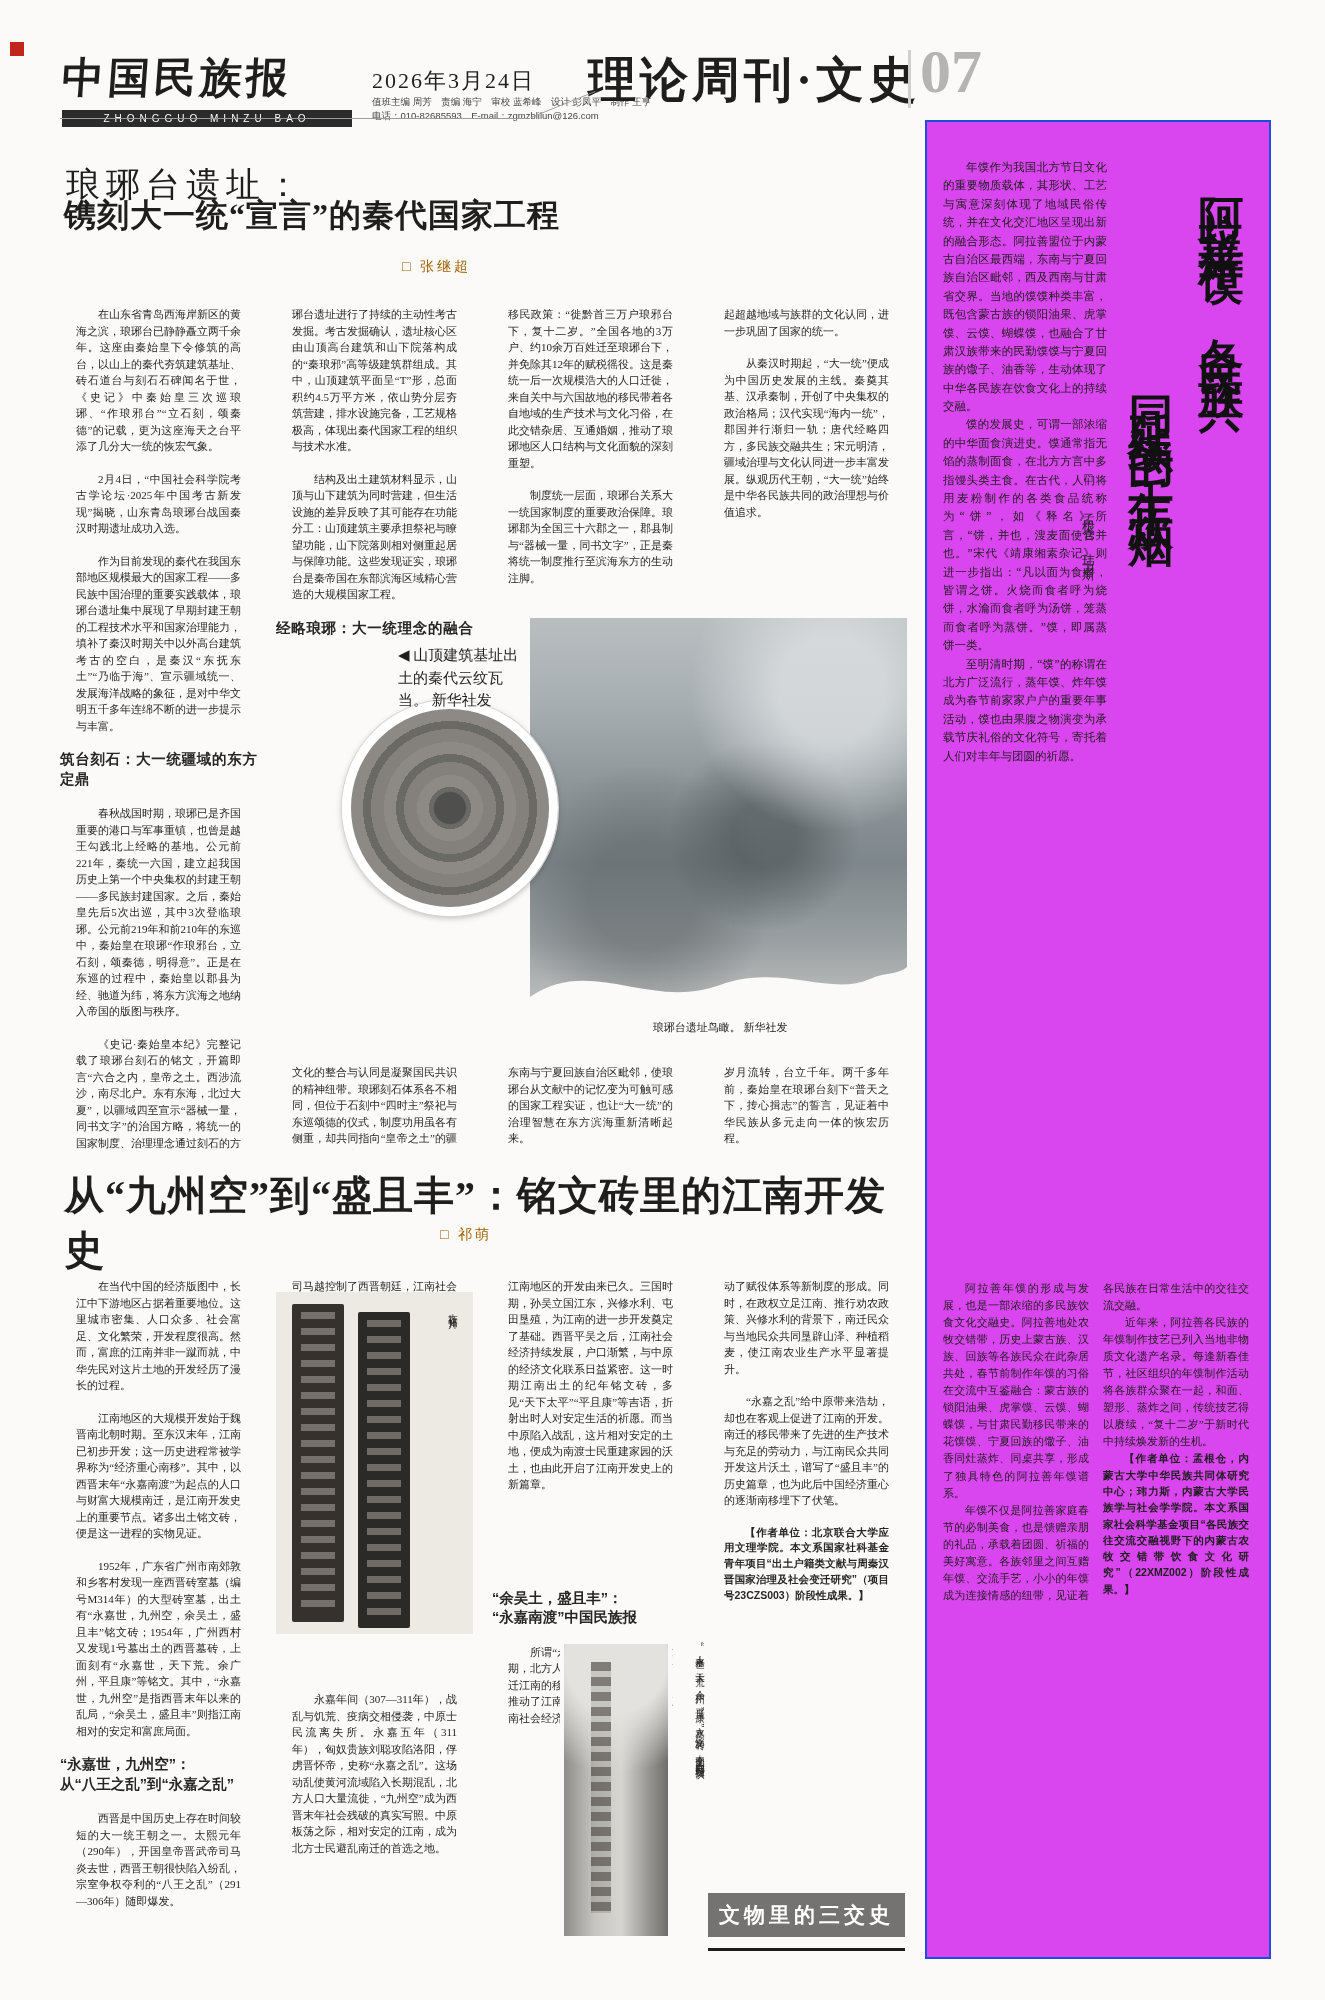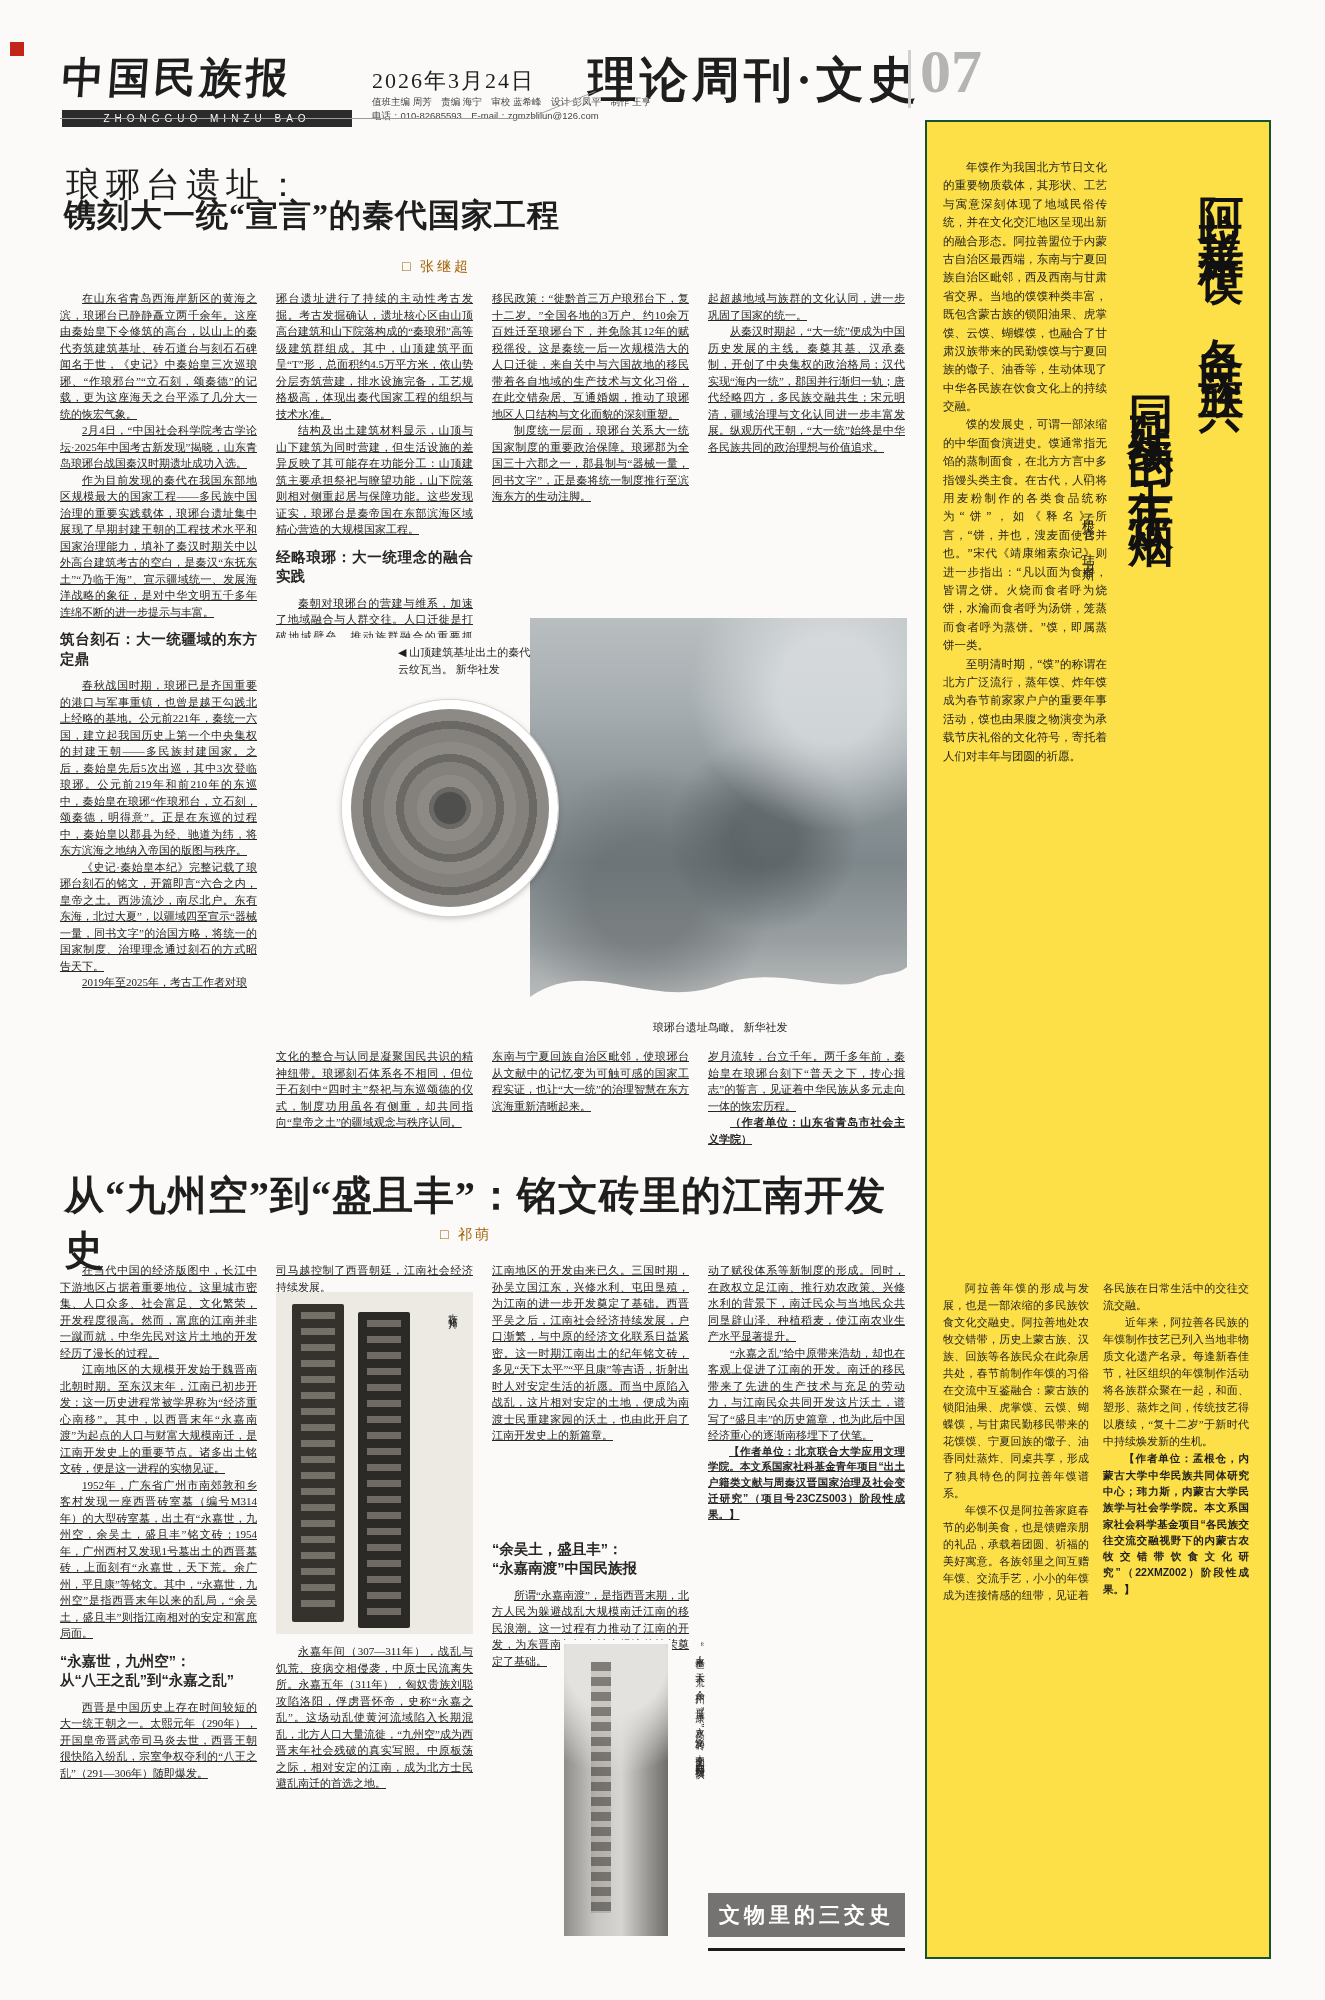--- a/index.html
+++ b/index.html
@@ -16,21 +16,21 @@
   #header-staff{left:372px;top:96px;font-size:9.5px;color:#444;font-family:"Liberation Sans",sans-serif;}
   #header-contact{left:372px;top:110px;font-size:9.5px;color:#444;font-family:"Liberation Sans",sans-serif;}
   #section-title{left:588px;top:48px;font-size:48px;font-weight:bold;letter-spacing:4px;}
   #page-bar{left:908px;top:50px;width:3px;height:58px;background:#cfcfcf;}
   #page-number{left:920px;top:36px;font-size:62px;font-weight:bold;color:#b4b4b4;
                font-family:"Liberation Serif",serif;}
   #header-rule{left:60px;top:118px;width:470px;height:1px;background:#9a9a9a;}
   #header-rule-diag{left:528px;top:104px;width:70px;height:1px;background:#9a9a9a;transform:rotate(-22deg);}
   
   .col{position:absolute;text-align:justify;font-size:11px;line-height:1.5;color:#262626;overflow:hidden;}
-  .col p{margin:0;text-indent:2em;text-decoration:underline;}
+  .col p{margin:16px;text-indent:2em;}
   .subhead{font-family:"Liberation Sans","DejaVu Sans",sans-serif;font-weight:bold;
            font-size:14.5px;line-height:1.35;text-indent:0!important;margin:10px 0 8px 0!important;}
   .byline{position:absolute;font-size:14px;letter-spacing:3px;color:#a16207;}
   .credit{font-weight:bold;}
   .attr{font-weight:bold;font-family:"Liberation Sans",sans-serif;font-size:10.5px;}
   
   #a1-kicker{left:66px;top:162px;font-size:34px;letter-spacing:6px;}
   #a1-headline{left:64px;top:194px;width:845px;font-size:32px;font-weight:bold;letter-spacing:1px;}
   
   #a1-fig-disc{left:342px;top:700px;width:198px;height:198px;border-radius:50%;
@@ -39,21 +39,21 @@
       radial-gradient(circle at 50% 50%, #4f4f4d 0 11%, rgba(0,0,0,0) 12%),
       repeating-radial-gradient(circle at 50% 50%, #84817c 0 13px, #6b6965 13px 21px, #8d8a85 21px 33px);
     z-index:5;}
   #a1-fig-aerial{left:530px;top:618px;width:377px;height:396px;z-index:3;
     background:
       radial-gradient(circle at 80% 18%, rgba(220,224,226,.8) 0 12%, rgba(0,0,0,0) 32%),
       radial-gradient(circle at 62% 55%, rgba(70,76,78,.55) 0 10%, rgba(0,0,0,0) 30%),
       radial-gradient(circle at 30% 70%, rgba(92,98,100,.5) 0 14%, rgba(0,0,0,0) 34%),
       linear-gradient(180deg,#b9bec0 0%,#a7aeb1 22%,#8e969a 42%,#7e878b 62%,#9aa0a2 82%,#c2c4c4 100%);}
   #a1-fig-aerial svg{position:absolute;left:0;bottom:-1px;}
-  #a1-fig1-caption{left:398px;top:644px;width:134px;font-size:11px;line-height:1.5;z-index:6;}
+  #a1-fig1-caption{left:398px;top:644px;width:134px;font-size:15px;line-height:1.5;z-index:6;}
   #a1-fig2-caption{left:560px;top:1020px;width:320px;font-size:11px;text-align:center;z-index:6;}
   
   #a2-headline{left:64px;top:1168px;width:845px;font-size:40px;font-weight:bold;letter-spacing:1px;}
   #a2-figA{left:276px;top:1292px;width:197px;height:342px;background:#edeae3;z-index:4;}
   #a2-figA .strip{position:absolute;top:12px;bottom:12px;width:52px;background:#35322e;border-radius:2px;}
   #a2-figA .strip.s1{left:16px;}
   #a2-figA .strip.s2{left:82px;top:20px;bottom:6px;background:#2c2a27;}
   #a2-figA .strip::after{content:"";position:absolute;left:9px;right:9px;top:8px;bottom:8px;
       background:repeating-linear-gradient(180deg, rgba(235,228,214,.35) 0 7px, rgba(0,0,0,0) 7px 16px);}
   .vcap{writing-mode:vertical-rl;font-size:9.5px;line-height:1.35;letter-spacing:2px;color:#222;overflow:hidden;}
@@ -64,21 +64,21 @@
       linear-gradient(90deg,#8f8d89 0%,#c7c6c2 30%,#d6d5d1 55%,#9b9995 80%,#706e6a 100%),
       #b4b2ae;}
   #a2-figB::after{content:"";position:absolute;left:26%;top:6%;bottom:8%;width:20px;
       background:repeating-linear-gradient(180deg, rgba(45,40,34,.55) 0 9px, rgba(45,40,34,.15) 9px 15px);}
   #a2-figB-caption{left:668px;top:1642px;height:300px;width:38px;z-index:6;}
   #a2-banner{left:708px;top:1893px;width:197px;height:44px;background:#757371;color:#fff;
      font-size:21px;font-weight:bold;letter-spacing:4px;display:flex;align-items:center;
      justify-content:center;z-index:6;}
   #a2-banner-rule{left:708px;top:1948px;width:197px;height:3px;background:#1c1c1c;z-index:6;}
   
-  #a3-box{left:925px;top:120px;width:342px;height:1835px;border:2px solid #14532d;background:#fde047;}
+  #a3-box{left:925px;top:120px;width:342px;height:1835px;border:2px solid #1d4ed8;background:#d946ef;}
   #a3-top-text{position:absolute;left:16px;top:36px;width:164px;height:1096px;text-align:justify;
      font-size:11.5px;line-height:1.6;overflow:hidden;}
   #a3-top-text p{margin:0;text-indent:2em;}
   .vhead{position:absolute;writing-mode:vertical-rl;font-size:45px;font-weight:bold;
      letter-spacing:16px;line-height:1;color:#111;}
   #a3-head-l1{right:26px;top:40px;height:640px;}
   #a3-head-l2{right:96px;top:238px;height:640px;}
   #a3-byline{position:absolute;right:172px;top:348px;writing-mode:vertical-rl;
      font-size:13px;letter-spacing:7px;color:#222;}
   #a3-bottom-text{position:absolute;left:16px;top:1158px;width:306px;height:610px;

